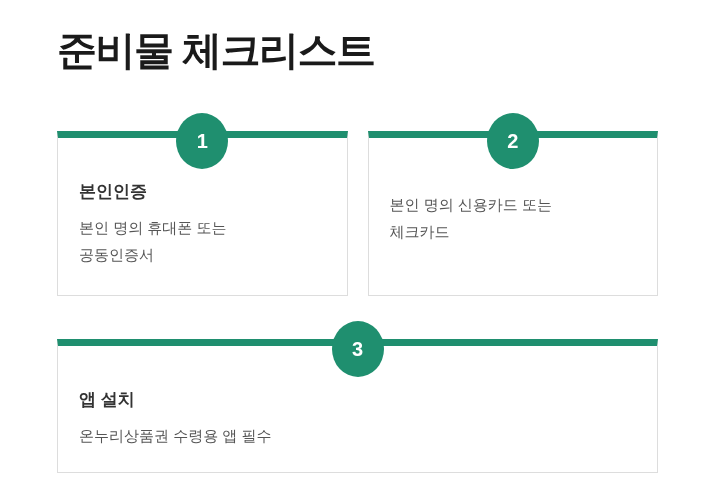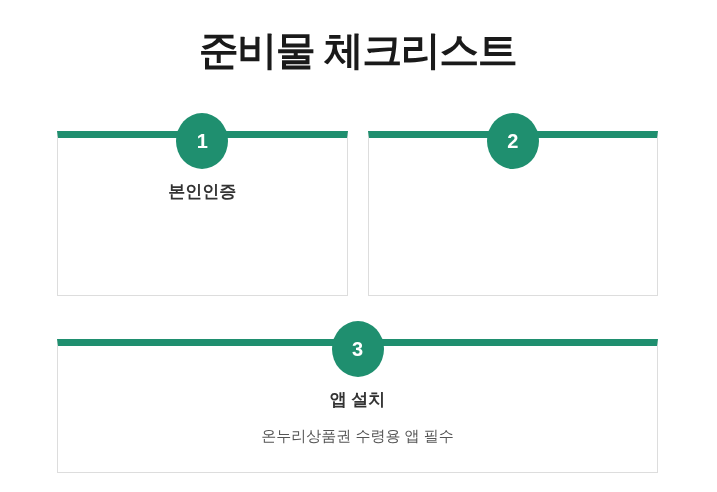--- a/index.html
+++ b/index.html
@@ -11,21 +11,20 @@
   body {
     width: 717px;
     height: 492px;
     overflow: hidden;
   }
   .page {
     box-sizing: border-box;
     width: 717px;
     height: 492px;
     padding: 26px 59px 0 57px;
-    text-align: center;
   }
   .page-title {
     margin: 0;
     font-size: 40px;
     line-height: 48px;
     font-weight: 800;
     letter-spacing: -1.5px;
     color: var(--heading-text, #1a1a1a);
   }
   .cards {
@@ -90,26 +89,34 @@
 
   <h1 class="page-title">준비물 체크리스트</h1>
 
   <div class="cards">
 
     <div class="card card--half">
       <div class="badge">
         <span>1</span>
       </div>
       <h2 class="card-title">본인인증</h2>
+      <p class="card-desc">
+        <span class="desc-line">본인 명의 휴대폰 또는</span>
+        <span class="desc-line">공동인증서</span>
+      </p>
     </div>
 
     <div class="card card--half">
       <div class="badge">
         <span>2</span>
       </div>
+      <p class="card-desc">
+        <span class="desc-line">본인 명의 신용카드 또는</span>
+        <span class="desc-line">체크카드</span>
+      </p>
     </div>
 
     <div class="card card--full">
       <div class="badge">
         <span>3</span>
       </div>
       <h2 class="card-title">앱 설치</h2>
       <p class="card-desc">
         <span class="desc-line">온누리상품권 수령용 앱 필수</span>
       </p>

